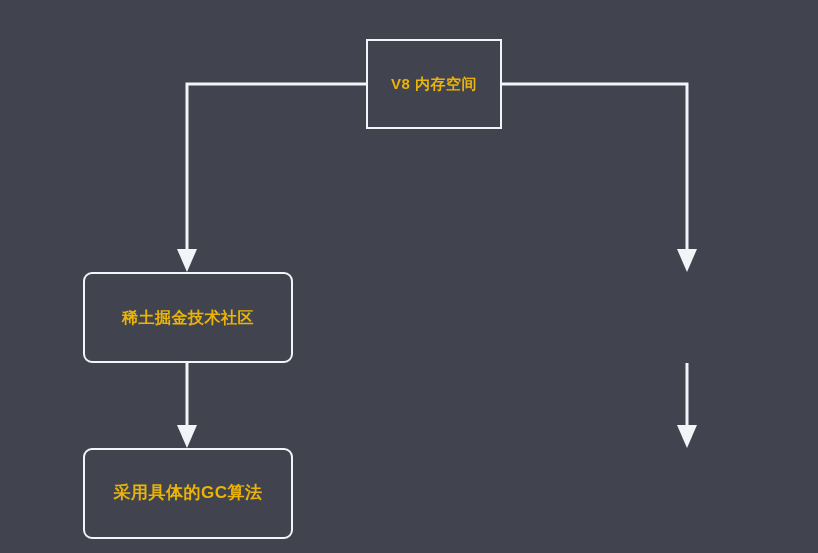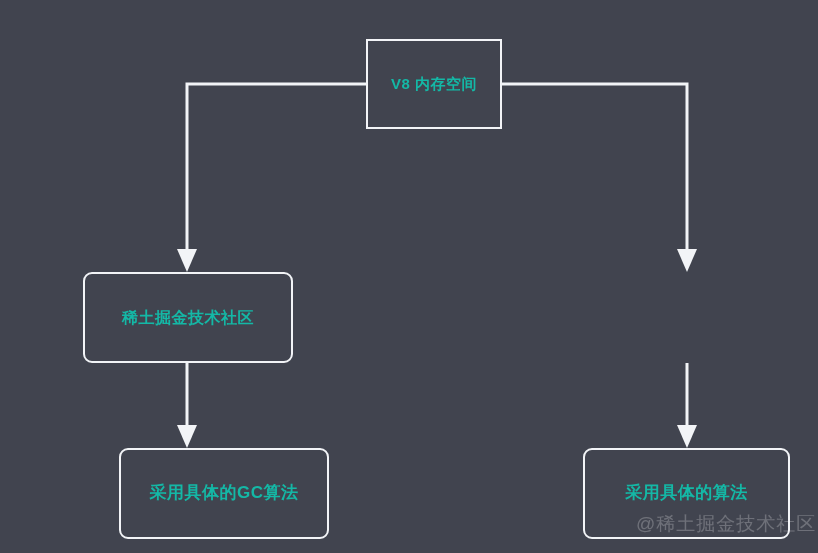--- a/index.html
+++ b/index.html
@@ -23,21 +23,21 @@
     height: 553px;
     pointer-events: none;
   }
   .node {
     position: absolute;
     box-sizing: border-box;
     border: 2px solid #f2f4f7;
     display: flex;
     align-items: center;
     justify-content: center;
-    color: #14b8a6;
+    color: #eab308;
     text-align: center;
     letter-spacing: 0.5px;
   }
   .node-root {
     left: 366px;
     top: 39px;
     width: 136px;
     height: 90px;
     border-radius: 0px;
     font-size: 15px;
@@ -62,21 +62,20 @@
     font-weight: bold;
   }
   .node-leaf-left {
     left: 83px;
     top: 448px;
     width: 210px;
     height: 91px;
     border-radius: 9px;
     font-size: 17px;
     font-weight: bold;
-    margin-left: 36px;
   }
   .node-leaf-right {
     left: 583px;
     top: 448px;
     width: 207px;
     height: 91px;
     border-radius: 9px;
     font-size: 17px;
     font-weight: bold;
   }
@@ -129,19 +128,15 @@
 
   <div class="node node-mid-left">
     <span class="node-label">稀土掘金技术社区</span>
   </div>
 
 
   <div class="node node-leaf-left">
     <span class="node-label">采用具体的GC算法</span>
   </div>
 
-  <div class="node node-leaf-right">
-    <span class="node-label">采用具体的算法</span>
-  </div>
 
-  <div class="watermark">@稀土掘金技术社区</div>
 
 </div>
 
 </body></html>

